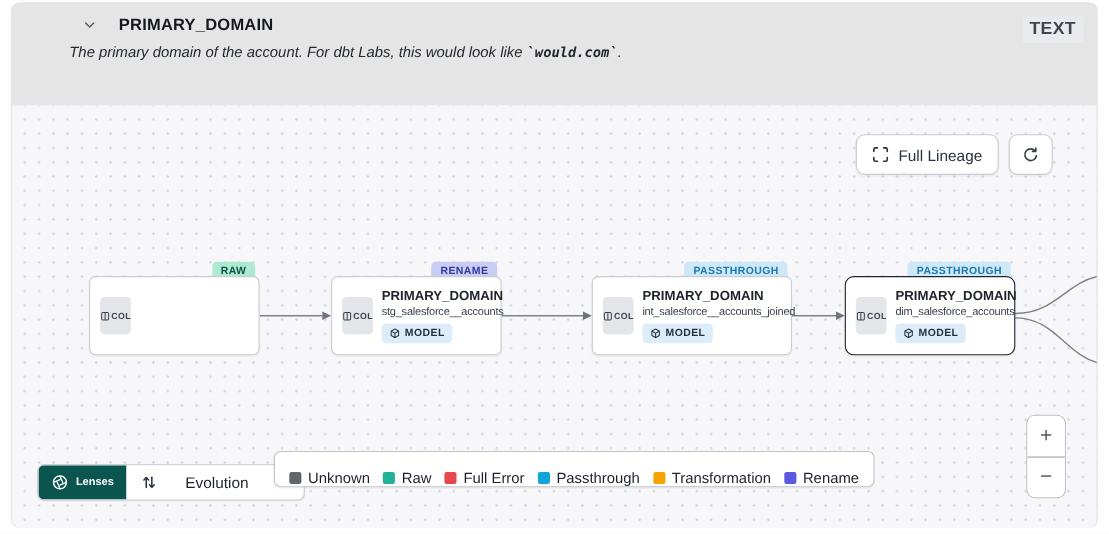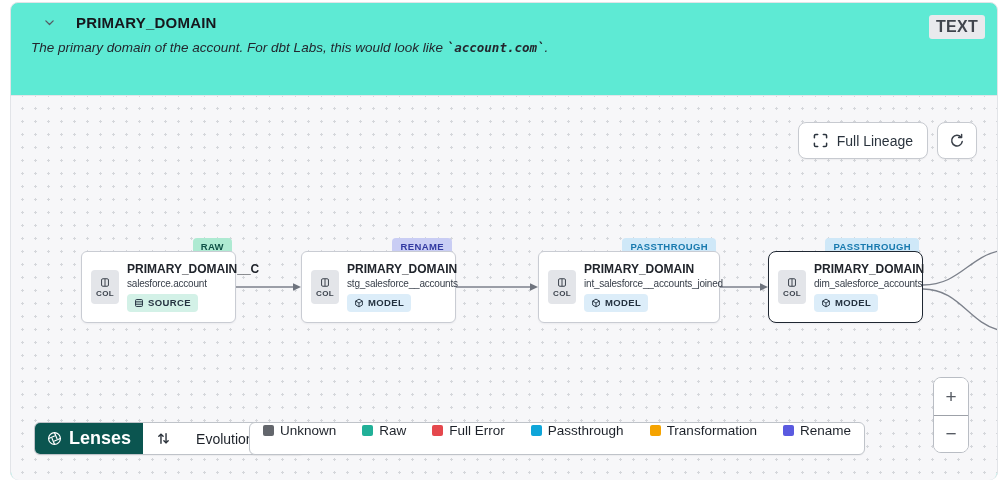--- a/index.html
+++ b/index.html
@@ -1,20 +1,20 @@
 <!DOCTYPE html>
 <html><head>
 <meta charset="utf-8">
 <style>
   * { margin:0; padding:0; box-sizing:border-box; }
   html,body { width:1008px; height:485px; background:#ffffff; font-family:"Liberation Sans", sans-serif; overflow:hidden; }
 
   .panel {
     position:absolute; left:10px; top:2px; width:988px; height:478px;
-    background:#5eead4; border:1px solid #e2e4e8; border-radius:8px;
+    background:#e5e5e5; border:1px solid #e2e4e8; border-radius:8px;padding-left:32px;
   }
 
   
   .panel-header { position:relative; padding:11px 20px 0 20px; height:92px; }
   .title-row { display:flex; align-items:center; }
   .collapse-btn { margin-left:12px; display:inline-flex; cursor:pointer; }
   .page-title { margin-left:20px; font-size:15px; font-weight:700; color:#16181d; letter-spacing:.2px; }
   .type-badge {
     position:absolute; top:12px; right:12px; background:#e9eaed; color:#40454d;
     font-size:16px; font-weight:600; padding:3px 7px; border-radius:3px; letter-spacing:.3px;
@@ -27,21 +27,21 @@
   
   .canvas {
     position:absolute; left:0; top:92px; width:986px; height:385px;
     border-top:1px solid #e4e5e9; border-radius:0 0 8px 8px; overflow:hidden;
     background-color:#f7f7f9;
     background-image: radial-gradient(circle, #d5d7db 1px, transparent 1.3px);
     background-size:13px 13px; background-position:5px 6px;
   }
   .edges { position:absolute; left:0; top:0; width:988px; height:385px; }
 
-  .top-actions { position:absolute; top:26px; right:20px; display:flex; gap:9px; }
+  .top-actions { position:absolute; top:26px; right:40px; display:flex; gap:9px; }
   .btn {
     background:#ffffff; border:1px solid #c7cad0; border-radius:8px; height:37px;
     display:flex; align-items:center; justify-content:center; cursor:pointer;
     box-shadow:0 1px 1px rgba(20,25,35,.04);
   }
   .full-lineage-btn { padding:0 14px; gap:9px; font-size:14px; color:#2a333d; }
   .refresh-btn { width:40px; }
 
   
   .node { position:absolute; top:155px; height:72px; }
@@ -55,21 +55,21 @@
   .tag-passthrough { background:#cfe8f8; color:#1779ae; }
   .node-body {
     position:relative; z-index:1; width:100%; height:100%;
     background:#ffffff; border:1px solid #c9ccd3; border-radius:6px;
     display:flex; align-items:center; padding:0 4px 0 9px; gap:8px;
     box-shadow:0 1px 2px rgba(20,25,35,.05); cursor:pointer;
   }
   .node.selected .node-body { border:1.5px solid #1f2732; border-radius:8px; }
   .col-chip {
     flex:0 0 auto; width:28px; height:34px; background:#e3e5e9; border-radius:4px;
-    display:flex; flex-direction:column; align-items:center; justify-content:center; gap:1px;
+    display:flex; flex-direction:row; align-items:center; justify-content:center; gap:1px;
     color:#3c434d; font-size:8px; font-weight:700; letter-spacing:.3px;
   }
   .node-main { display:flex; flex-direction:column; line-height:1.25; min-width:0; }
   .node-title { font-size:12px; font-weight:600; color:#20242b; white-space:nowrap; }
   .node-subtitle { font-size:10px; letter-spacing:-.2px; color:#39404b; white-space:nowrap; margin-top:1px; }
   .res-badge {
     margin-top:4px; align-self:flex-start; display:inline-flex; align-items:center; gap:4px;
     font-size:9.5px; font-weight:600; letter-spacing:.4px; color:#243240;
     padding:3px 7px; border-radius:4px;
   }
@@ -88,29 +88,29 @@
   .zoom-btn + .zoom-btn { border-top:1px solid #9da1a8; }
 
   
   .lenses-group {
     position:absolute; left:23px; top:326px; height:33px; display:flex; align-items:stretch;
     border:1px solid #bfc3c9; border-radius:6px; background:#ffffff; overflow:hidden;
     box-shadow:0 1px 1px rgba(20,25,35,.04);
   }
   .lenses-btn {
     display:flex; align-items:center; gap:7px; padding:0 12px;
-    background:#0b5550; color:#ffffff; font-size:18px; font-weight:600; cursor:pointer;
+    background:#0b5550; color:#ffffff; font-size:10px; font-weight:600; cursor:pointer;
   }
   .lens-select {
     display:flex; align-items:center; gap:25px; padding:0 12px 0 13px;
     font-size:14px; color:#1d222a; cursor:pointer; background:#ffffff;
   }
   .legend {
-    position:absolute; left:238px; top:326px; height:33px; display:flex; align-items:flex-start;
-    gap:26px; padding:0 13px; background:#ffffff; border:1px solid #bfc3c9; border-radius:6px;
+    position:absolute; left:238px; top:314px; height:33px; display:flex; align-items:flex-end;
+    gap:12px; padding:0 13px; background:#ffffff; border:1px solid #bfc3c9; border-radius:6px;
     box-shadow:0 1px 1px rgba(20,25,35,.04);
   }
   .legend-item { display:flex; align-items:center; gap:6px; font-size:13.5px; font-weight:500; color:#1d222a; white-space:nowrap; }
   .swatch { width:11px; height:11px; border-radius:2px; display:inline-block; }
 
   svg { display:block; }
 </style>
 </head>
 <body>
 
@@ -119,21 +119,21 @@
   <div class="panel-header">
     <div class="title-row">
       <span class="collapse-btn">
         <svg width="13" height="13" viewBox="0 0 16 16">
             <path d="M3.5 6l4.5 4.5L12.5 6" stroke="#555b63" stroke-width="1.6" fill="none" stroke-linecap="round" stroke-linejoin="round"></path>
           </svg>
       </span>
       <span class="page-title">PRIMARY_DOMAIN</span>
       <span class="type-badge">TEXT</span>
     </div>
-    <div class="desc"><span>The primary domain of the account. For dbt Labs, this would look like </span><code>`account.com`</code><span>.</span></div>
+    <div class="desc"><span>The primary domain of the account. For dbt Labs, this would look like </span><code>`would.com`</code><span>.</span></div>
   </div>
 
   <div class="canvas">
 
     <svg class="edges" viewBox="0 0 988 385">
       <g stroke="#7c818b" stroke-width="1.3" fill="none">
         <path d="M225 191 H282"></path>
         <path d="M445 191 H519"></path>
         <path d="M709 191 H749"></path>
         <path d="M912 189 C948 189 958 161 988 155"></path>
@@ -167,31 +167,20 @@
     <div class="node" style="left:70px;width:155px">
       <span class="node-tag tag-raw">RAW</span>
       <div class="node-body">
         <div class="col-chip">
           <svg width="10" height="11" viewBox="0 0 16 16" fill="none" stroke="#3c434d" stroke-width="1.6">
               <rect x="2.5" y="2" width="11" height="12" rx="2"></rect>
               <path d="M8 2v12"></path>
             </svg>
           <span>COL</span>
         </div>
-        <div class="node-main">
-          <div class="node-title">PRIMARY_DOMAIN__C</div>
-          <div class="node-subtitle">salesforce.account</div>
-          <span class="res-badge res-source">
-            <svg width="10" height="10" viewBox="0 0 16 16" fill="none" stroke="#243240" stroke-width="1.6">
-                <rect x="2.5" y="2.5" width="11" height="11" rx="1.5"></rect>
-                <path d="M2.5 6.2h11M2.5 9.9h11"></path>
-              </svg>
-            <span>SOURCE</span>
-          </span>
-        </div>
       </div>
     </div>
 
     <div class="node" style="left:290px;width:155px">
       <span class="node-tag tag-rename">RENAME</span>
       <div class="node-body">
         <div class="col-chip">
           <svg width="10" height="11" viewBox="0 0 16 16" fill="none" stroke="#3c434d" stroke-width="1.6">
               <rect x="2.5" y="2" width="11" height="12" rx="2"></rect>
               <path d="M8 2v12"></path>

